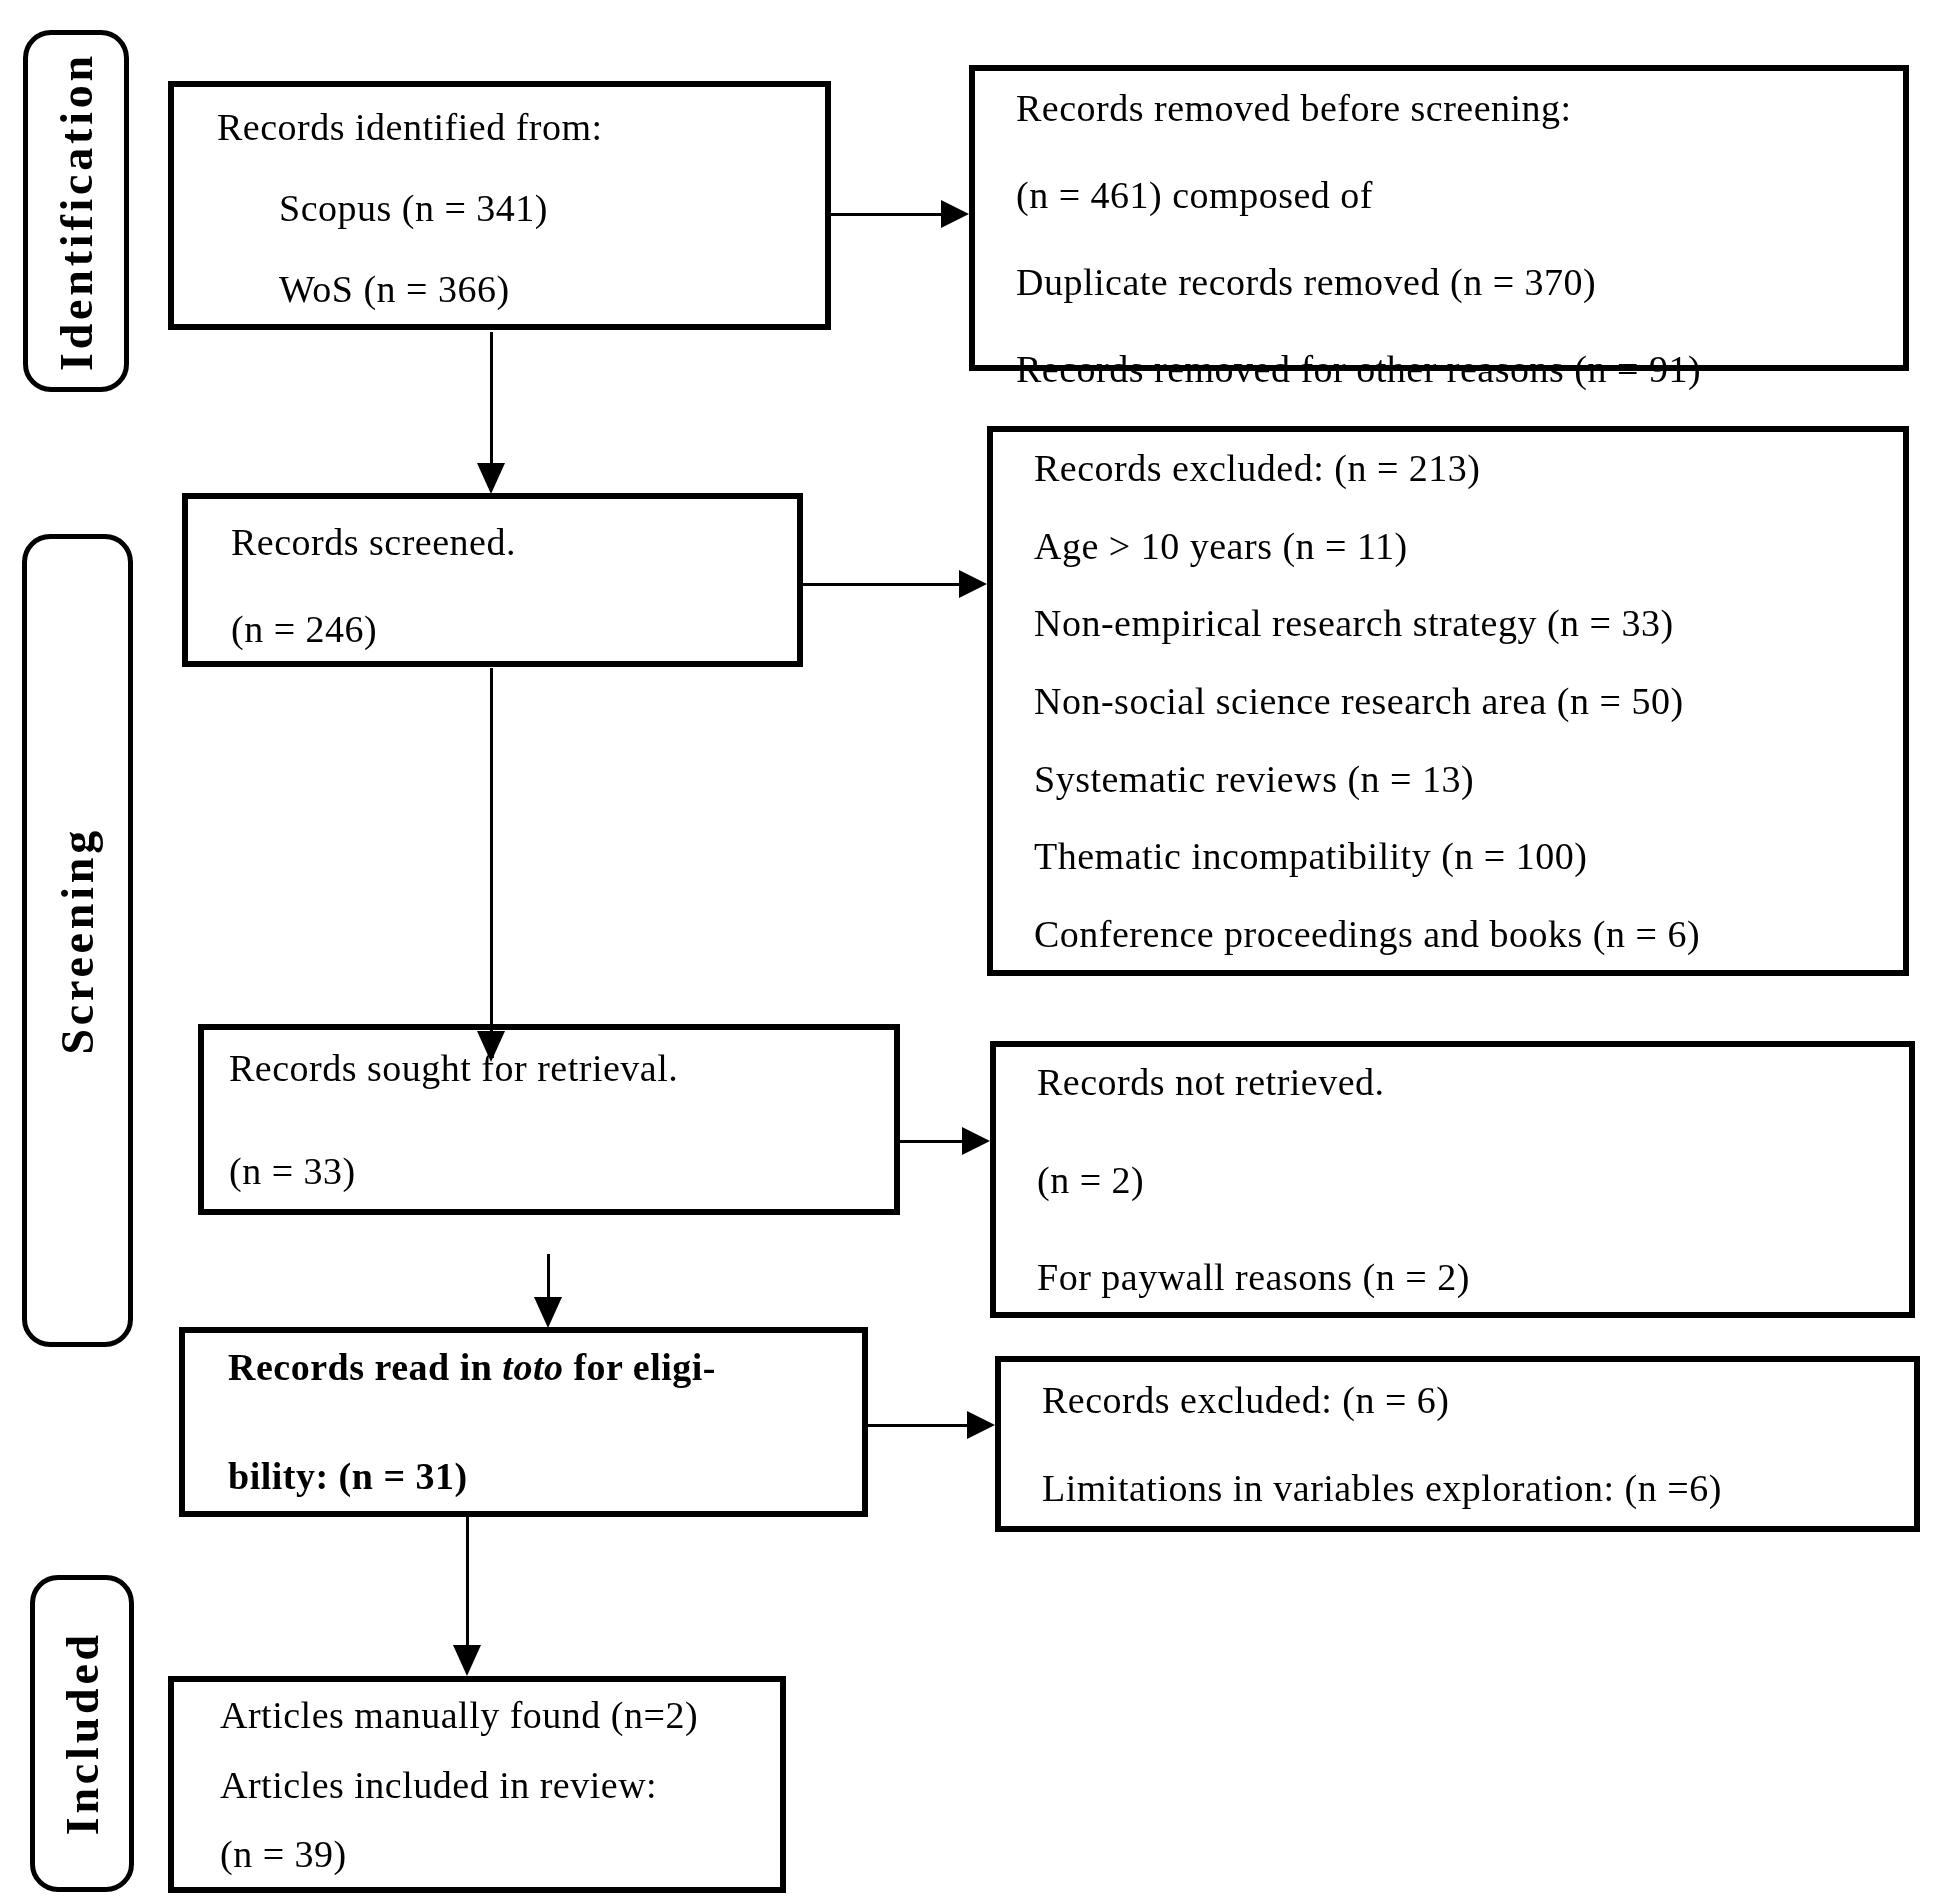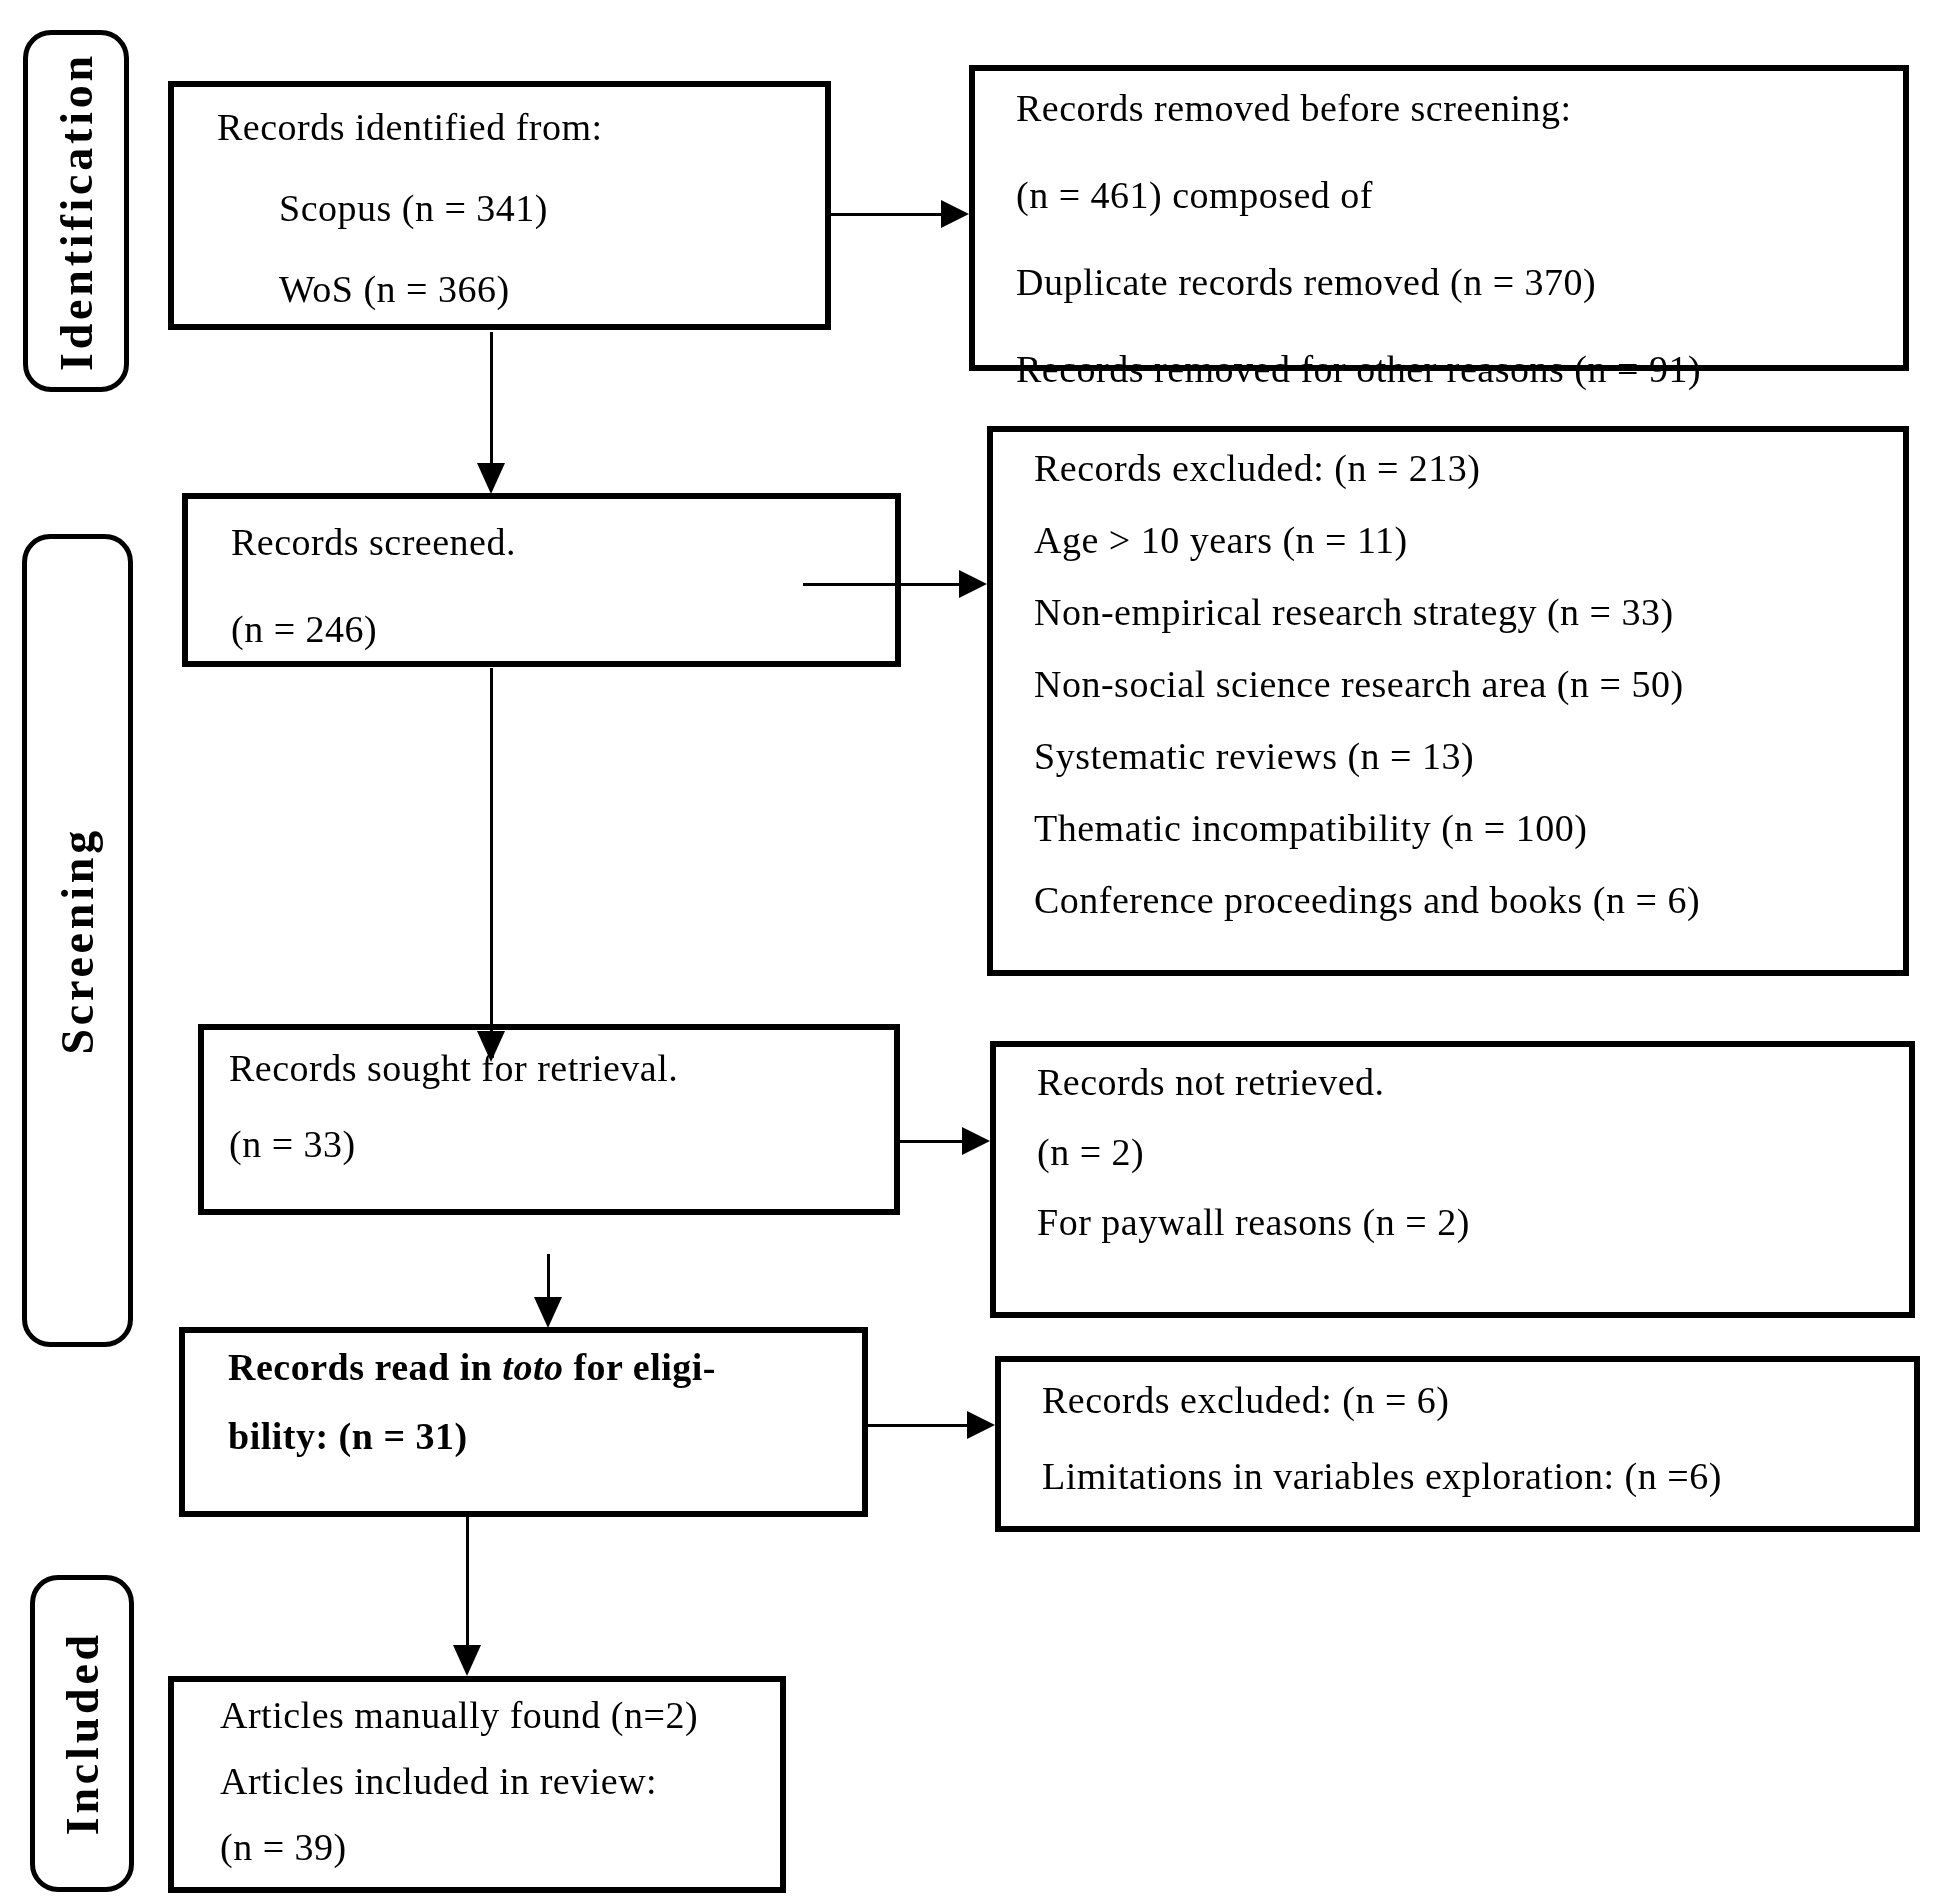--- a/index.html
+++ b/index.html
@@ -41,32 +41,32 @@
   #pill-included       { left: 30px;  top: 1575px; width: 104px; height: 317px; }
 
   
   .box {
     position: absolute;
     border: 6px solid #000;
     background: #fff;
     box-sizing: border-box;
     display: flex;
     flex-direction: column;
-    justify-content: flex-start;
+    justify-content: space-between;
     font-size: 38px;
     letter-spacing: 0.5px;
     line-height: 76px;
   }
   .box .line { white-space: nowrap; }
   .it { font-style: italic; }
 
   #box-identified { left: 168px;  top: 81px;  width: 663px; height: 249px; padding-left: 43px;  line-height: 81px; }
   #box-identified .indent { margin-left: 62px; }
   #box-removed    { left: 969px; top: 65px;  width: 940px; height: 306px; padding-left: 41px;  line-height: 75px; gap: 12px; }
-  #box-screened   { left: 182px;  top: 493px;  width: 719px; height: 174px; padding-left: 43px;  line-height: 87px; }
+  #box-screened   { left: 182px;  top: 493px;  width: 621px; height: 174px; padding-left: 43px;  line-height: 87px; }
   #box-excluded   { left: 987px; top: 426px;  width: 922px; height: 550px; padding-left: 41px; line-height: 72px; }
   #box-sought     { left: 198px;  top: 1024px; width: 702px; height: 191px; padding-left: 25px;  line-height: 76px; }
   #box-notretrieved { left: 990px; top: 1041px; width: 925px; height: 277px; padding-left: 41px; line-height: 70px; }
   #box-eligibility { left: 179px; top: 1327px; width: 689px; height: 190px; padding-left: 43px;  line-height: 69px; font-weight: bold; }
   #box-excluded-fulltext { left: 995px; top: 1356px; width: 925px; height: 176px; padding-left: 41px; line-height: 76px; }
   #box-included-final { left: 168px; top: 1676px; width: 618px; height: 217px; padding-left: 46px; line-height: 66px; }
 
   
   .vline, .hline { position: absolute; background: #000; }
   .vline { width: 3.3px; }

